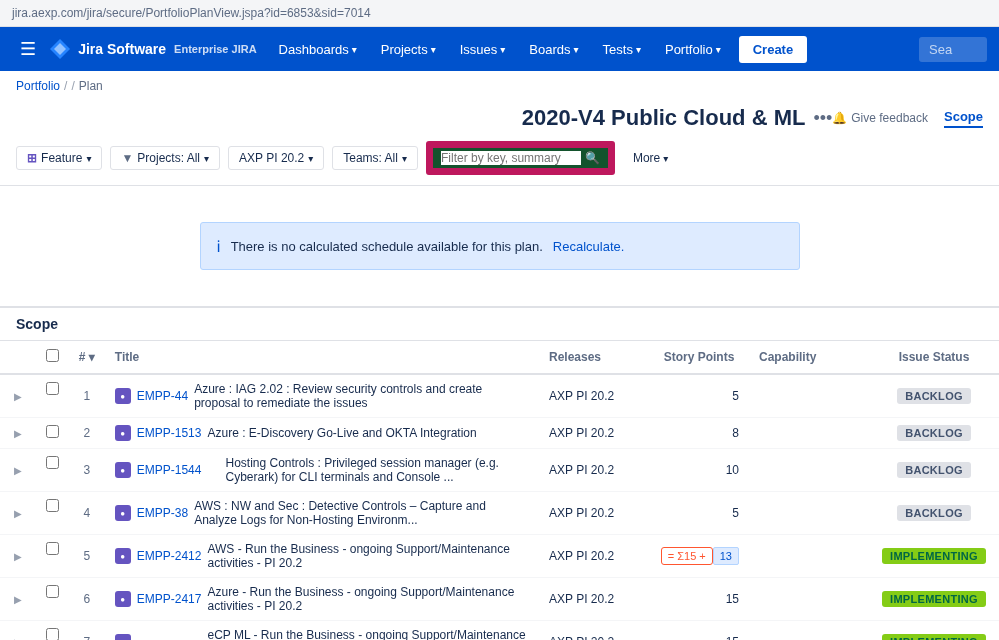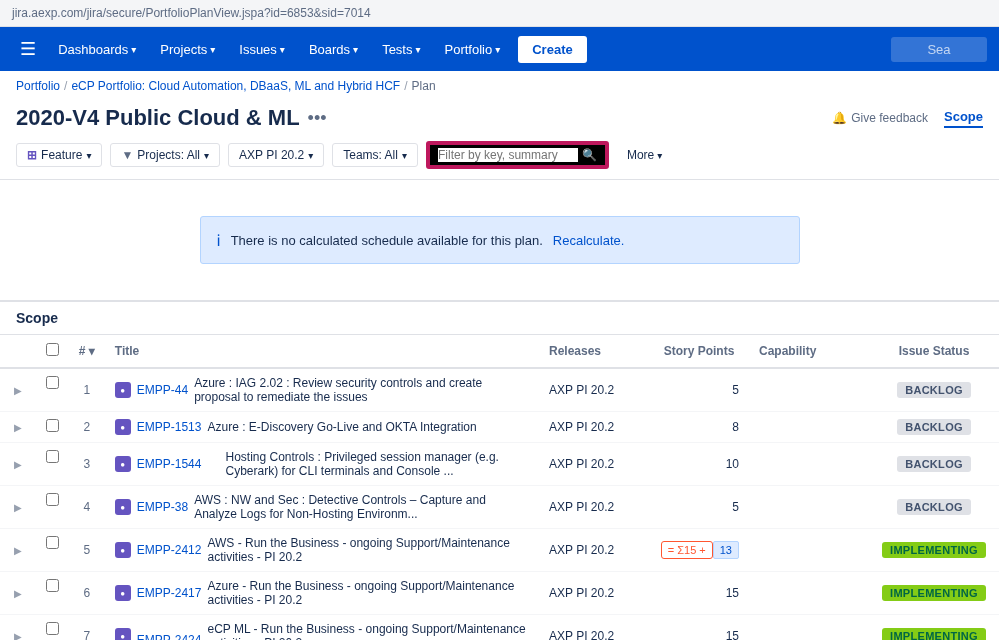--- a/index.html
+++ b/index.html
@@ -63,22 +63,21 @@
       border: none;
     }
     .nav-search {
       margin-left: auto;
       background: rgba(255,255,255,0.2);
       border: none;
       border-radius: 3px;
       color: #fff;
       padding: 5px 10px;
       font-size: 13px;
-      width: 96px;
-      text-align: center;
+      width: 68px;
     }
     .nav-search::placeholder { color: rgba(255,255,255,0.7); }
 
     
     .address-bar {
       background: #f4f5f7;
       border-bottom: 1px solid #dfe1e6;
       padding: 6px 12px;
       font-size: 12px;
       color: #5e6c84;
@@ -94,21 +93,21 @@
       gap: 4px;
     }
     .breadcrumb a { color: #0052cc; text-decoration: none; }
     .breadcrumb-sep { color: #97a0af; }
 
     
     .page-header {
       padding: 4px 16px 0;
       display: flex;
       align-items: center;
-      justify-content: space-between;
+      justify-content: flex-end;
     }
     .page-title-row {
       display: flex;
       align-items: center;
       gap: 8px;
     }
     .page-title {
       font-size: 22px;
       font-weight: 600;
       color: #172b4d;
@@ -157,24 +156,24 @@
       border-radius: 3px;
       background: #fff;
       font-size: 12px;
       color: #172b4d;
       cursor: pointer;
     }
     .filter-icon { font-size: 12px; color: #5e6c84; }
     .search-input-wrap {
       display: flex;
       align-items: center;
-      border: 4px solid #be185d;
+      border: 7px solid #be185d;
       border-radius: 3px;
       padding: 3px 8px;
-      background: #000000;
+      background: #14532d;
       gap: 4px;
     }
     .search-input-wrap input {
       border: none;
       outline: none;
       font-size: 12px;
       color: #172b4d;
       width: 140px;
     }
     .search-icon { font-size: 12px; color: #97a0af; }
@@ -344,20 +343,28 @@
   </style>
 </head>
 <body>
 
 <div class="address-bar">
   <span>jira.aexp.com/jira/secure/PortfolioPlanView.jspa?id=6853&amp;sid=7014</span>
 </div>
 
 <nav class="top-nav">
   <span class="nav-hamburger">☰</span>
+  <div class="nav-logo">
+    <svg class="nav-logo-diamond" viewBox="0 0 24 24" fill="none">
+      <path d="M12 2L22 12L12 22L2 12L12 2Z" fill="#2684ff"></path>
+      <path d="M12 6L18 12L12 18L6 12L12 6Z" fill="#fff" opacity="0.5"></path>
+    </svg>
+    <span>Jira Software</span>
+    <span class="nav-badge">Enterprise JIRA</span>
+  </div>
 
   <div class="nav-item">
     <span>Dashboards</span>
     <span class="nav-chevron">▾</span>
   </div>
   <div class="nav-item">
     <span>Projects</span>
     <span class="nav-chevron">▾</span>
   </div>
   <div class="nav-item">
@@ -378,21 +385,20 @@
   </div>
 
   <button class="nav-create-btn">Create</button>
 
   <input class="nav-search" placeholder="Sea" style="">
 </nav>
 
 <div class="breadcrumb">
   <a>Portfolio</a>
   <span class="breadcrumb-sep">/</span>
-  <a>eCP Portfolio: Cloud Automation, DBaaS, ML and Hybrid HCF</a>
   <span class="breadcrumb-sep">/</span>
   <span>Plan</span>
 </div>
 
 <div class="page-header">
   <div class="page-title-row">
     <h1 class="page-title">2020-V4 Public Cloud &amp; ML</h1>
     <span class="page-title-dots">•••</span>
   </div>
   <div class="page-header-right">

